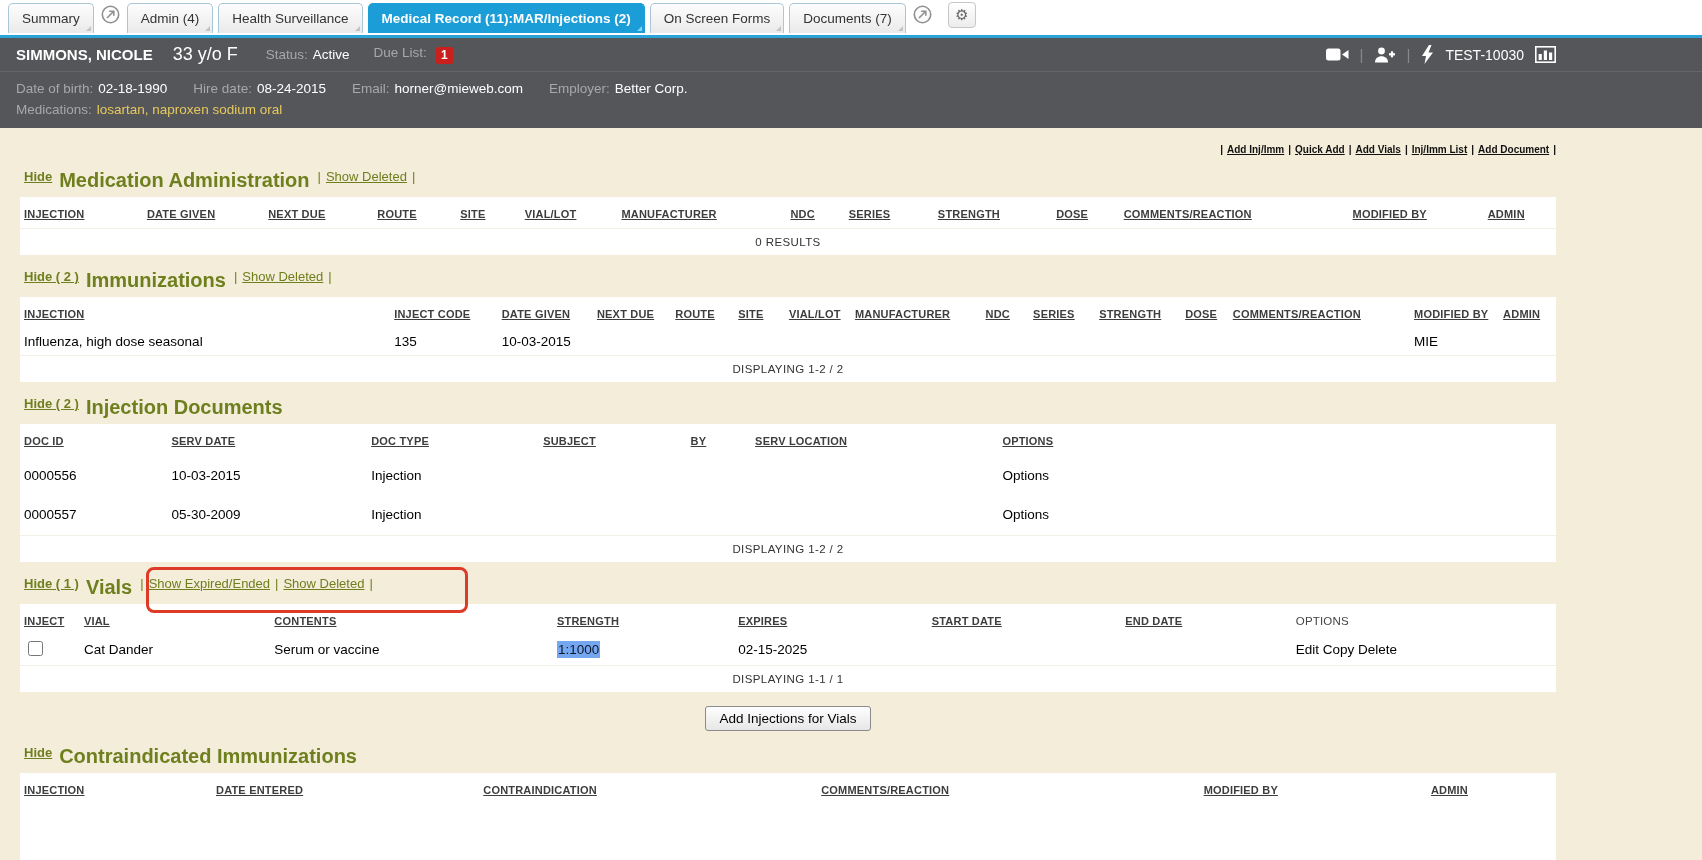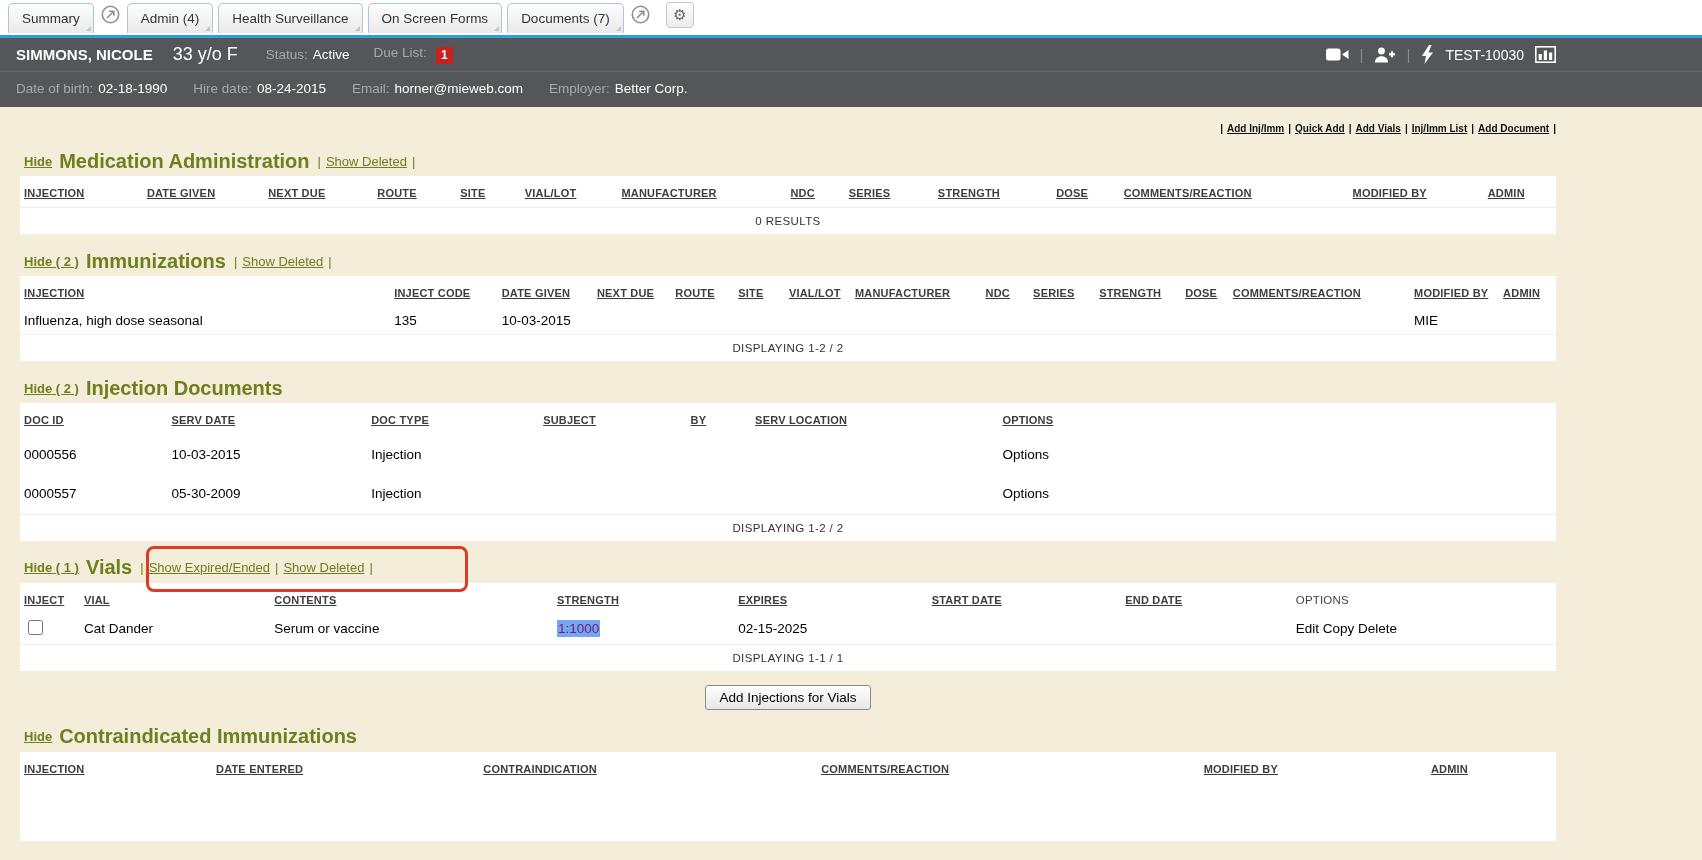--- a/index.html
+++ b/index.html
@@ -37,38 +37,38 @@
   .p-row2{display:flex;gap:26px;white-space:nowrap}
   .p-row3 a{color:#e7c95f;text-decoration:none}
   .p-row3 .comma{color:#e7c95f}
 
   
   .content{padding:8px 146px 0 20px}
   .action-links{text-align:right;font-size:10px;font-weight:bold;margin:8px 0 2px;color:#111}
   .action-links a{color:#111;text-decoration:underline;margin:0 4px}
   .action-links .pipe{color:#111}
 
-  .sec-head{display:flex;align-items:center;margin:14px 0 2px;padding-left:4px;position:relative;height:26px}
+  .sec-head{display:flex;align-items:flex-start;margin:14px 0 2px;padding-left:4px;position:relative;height:26px}
   .hide-link{font-size:13px;font-weight:bold;color:#6e7f1e;text-decoration:underline;margin-right:7px;white-space:nowrap}
   .sec-title{font-size:20px;font-weight:bold;color:#6e7f1e;margin-right:8px;white-space:nowrap}
   .sec-links{font-size:13px;color:#6e7f1e;display:flex;gap:5px;align-items:baseline;white-space:nowrap}
   .sec-links a{color:#6e7f1e;text-decoration:underline}
 
   .table-wrap{background:#fff}
   .table-wrap.tail{padding-bottom:58px}
   table.data-table{width:100%;border-collapse:collapse;table-layout:fixed;background:#fff}
   .data-table th{text-align:left;padding:7px 4px 6px}
   .colhead{font-size:11px;font-weight:bold;color:#3d3d3d;text-decoration:underline;letter-spacing:.2px;
        white-space:nowrap;cursor:pointer}
   .colhead.plain{text-decoration:none;color:#444;font-weight:normal;font-size:11.5px;cursor:default}
   .data-table td{font-size:13.5px;color:#000;padding:6px 4px;overflow:hidden;white-space:nowrap;vertical-align:middle}
   .docs-table tbody tr:not(.footer-row) td{height:40px}
   tr.footer-row td{text-align:center;font-size:11.5px;color:#333;letter-spacing:.4px;padding:7px 4px;
        border-top:1px solid #f1efe8}
-  .highlight{background:#74a7f0;color:#701a75;padding:1px 1px}
+  .highlight{background:#74a7f0;color:#0f172a;padding:1px 1px}
   .cell-action{cursor:pointer}
   input[type=checkbox]{width:15px;height:15px;margin-left:4px;cursor:pointer}
 
   .btn-row{text-align:center;margin:14px 0 10px}
   .vials-btn{font-size:13.5px;font-family:inherit;padding:4px 13px;border:1px solid #8a8a8a;border-radius:3px;
        background:linear-gradient(#fefefe,#e7e7e7);color:#000;cursor:pointer}
 
   .annotation{position:absolute;left:126px;top:-9px;width:322px;height:46px;border:3px solid #dd3a27;
        border-radius:8px;pointer-events:none;z-index:4}
 </style>
@@ -78,20 +78,21 @@
 <div class="tab-bar">
   <div class="tab">Summary</div>
   <span class="tab-icon">
     <svg width="19" height="19" viewBox="0 0 19 19">
         <circle cx="9.5" cy="9.5" r="8.2" fill="#fdfdfd" stroke="#909090" stroke-width="1.6"></circle>
         <path d="M6 13 12.5 6.5M8.2 6.2h4.6v4.6" fill="none" stroke="#909090" stroke-width="1.6"></path>
       </svg>
   </span>
   <div class="tab">Admin (4)</div>
   <div class="tab">Health Surveillance</div>
+  <div class="tab active">Medical Record (11):MAR/Injections (2)</div>
   <div class="tab">On Screen Forms</div>
   <div class="tab">Documents (7)</div>
   <span class="tab-icon">
     <svg width="19" height="19" viewBox="0 0 19 19">
         <circle cx="9.5" cy="9.5" r="8.2" fill="#fdfdfd" stroke="#909090" stroke-width="1.6"></circle>
         <path d="M6 13 12.5 6.5M8.2 6.2h4.6v4.6" fill="none" stroke="#909090" stroke-width="1.6"></path>
       </svg>
   </span>
   <button class="gear-btn">
       <span>⚙</span>
@@ -141,20 +142,23 @@
       </span>
     </span>
   </div>
   <div class="p-rows23">
     <div class="p-row2">
       <span><span class="p-label">Date of birth:</span><span>02-18-1990</span></span>
       <span><span class="p-label">Hire date:</span><span>08-24-2015</span></span>
       <span><span class="p-label">Email:</span><span>horner@mieweb.com</span></span>
       <span><span class="p-label">Employer:</span><span>Better Corp.</span></span>
     </div>
+    <div class="p-row3">
+      <span class="p-label">Medications:</span><a>losartan</a><span class="comma">, </span><a>naproxen sodium oral</a>
+    </div>
   </div>
 </div>
 
 <div class="content">
 
   <div class="action-links"><span class="pipe">|</span><a>Add Inj/Imm</a><span class="pipe">|</span><a>Quick Add</a><span class="pipe">|</span><a>Add Vials</a><span class="pipe">|</span><a>Inj/Imm List</a><span class="pipe">|</span><a>Add Document</a><span class="pipe">|</span></div>
 
   <div class="sec-head">
     <a class="hide-link">Hide</a>
     <span class="sec-title">Medication Administration</span>

